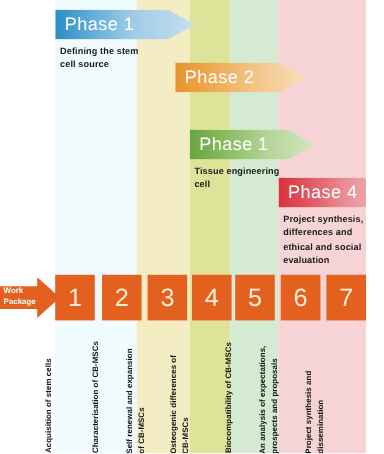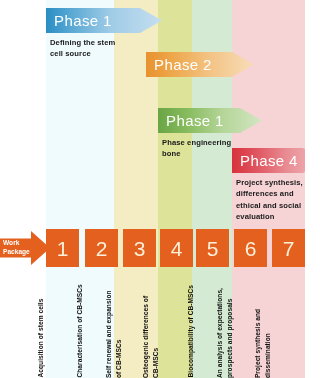--- a/index.html
+++ b/index.html
@@ -139,21 +139,21 @@
   <div class="phase" id="phase-2">
     <div class="phase-arrow">
       <span class="phase-label">Phase 2</span>
     </div>
   </div>
 
   <div class="phase" id="phase-3">
     <div class="phase-arrow">
       <span class="phase-label">Phase 1</span>
     </div>
-    <div class="phase-desc">Phase engineering bone</div>
+    <div class="phase-desc">Tissue engineering cell</div>
   </div>
 
   <div class="phase" id="phase-4">
     <div class="phase-arrow">
       <span class="phase-label">Phase 4</span>
     </div>
     <div class="phase-desc">Project synthesis, differences and ethical and social evaluation</div>
   </div>
 
   <div id="wp-arrow">

